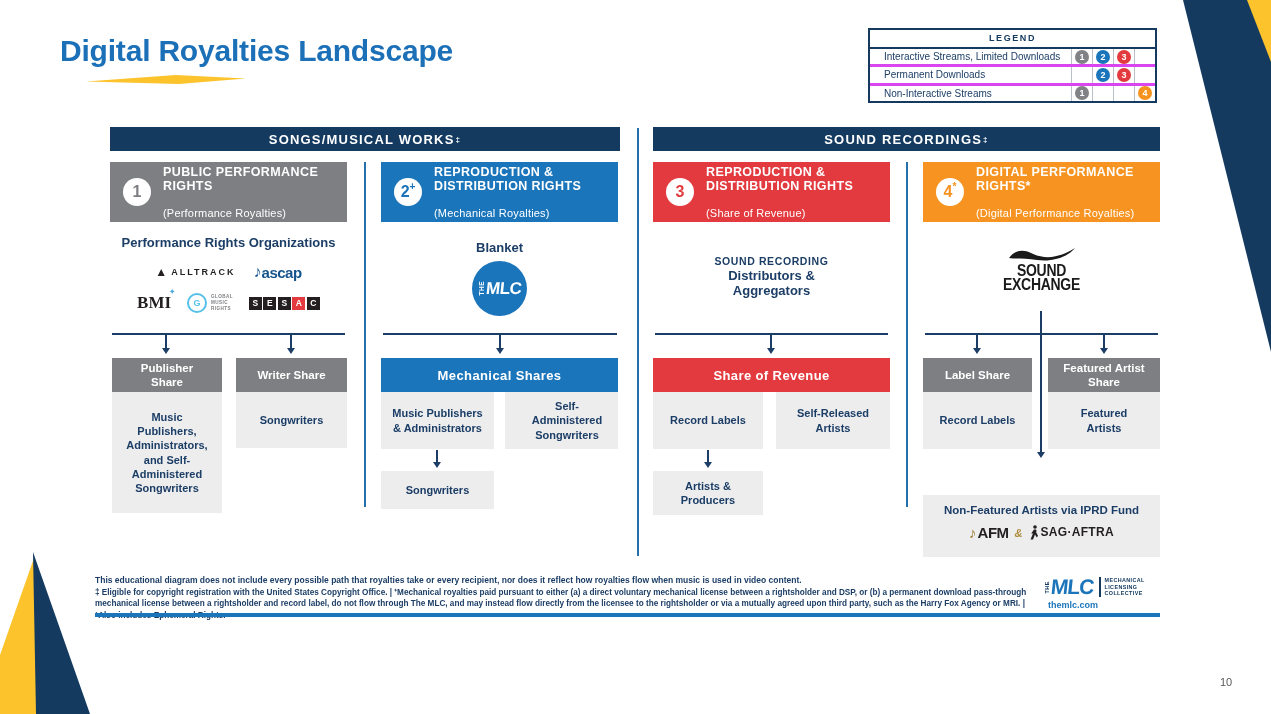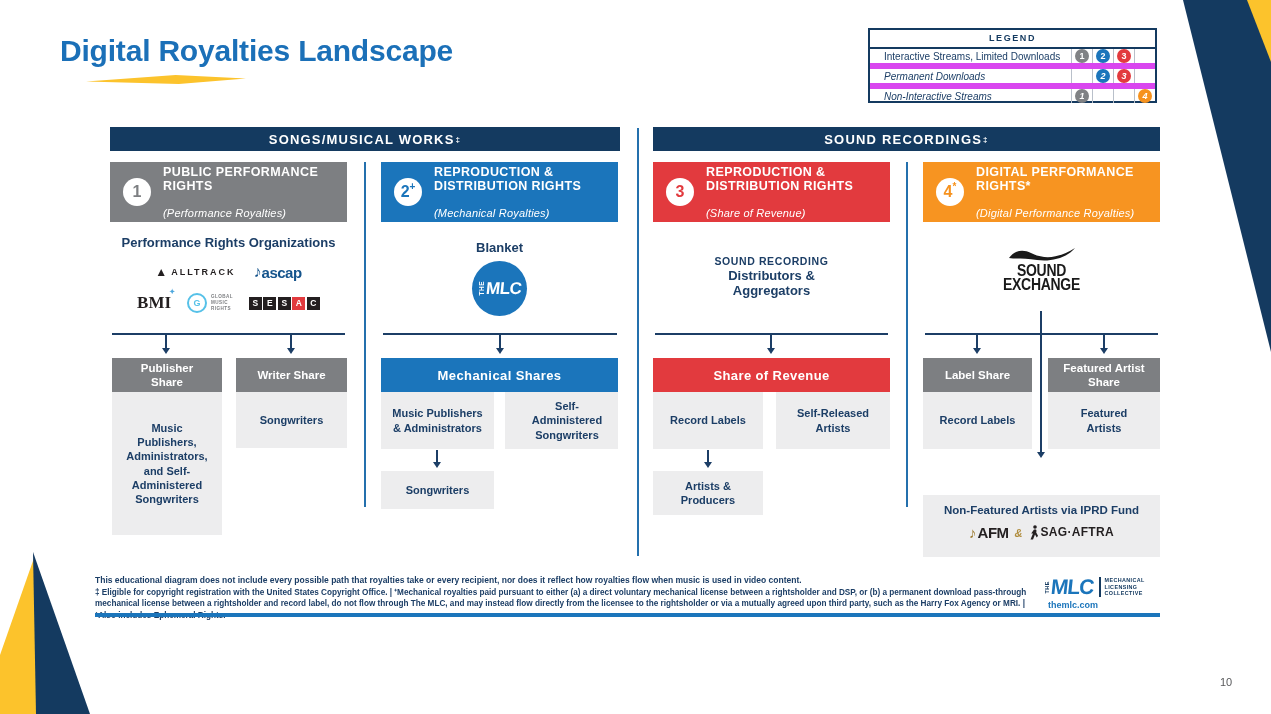--- a/index.html
+++ b/index.html
@@ -13,38 +13,38 @@
 
   
   .title{font-size:30px;font-weight:bold;color:#1b70b8;letter-spacing:-0.2px;white-space:nowrap;}
   .swoosh{background:#fcc32c;clip-path:polygon(0% 72%,56% 0%,100% 38%,58% 100%);}
 
   
   .legend{border:2px solid #143a60;background:#fff;display:flex;flex-direction:column;}
   .lg-head{height:17px;line-height:17px;text-align:center;font-size:9px;font-weight:bold;
            letter-spacing:1.6px;color:#143a60;border-bottom:2px solid #143a60;}
   .lg-row{flex:1;display:flex;align-items:stretch;}
-  .lg-row + .lg-row{border-top:6px solid #d946ef;font-style:italic;}
+  .lg-row + .lg-row{border-top:3px solid #d946ef;}
   .lg-label{flex:1;display:flex;align-items:center;padding-left:14px;font-size:10px;color:#1c3e66;}
   .lg-cell{width:20px;border-left:1px solid #b9c0ca;display:flex;align-items:center;justify-content:center;}
   .badge{width:14px;height:14px;border-radius:50%;color:#fff;font-weight:bold;font-size:9px;
          display:flex;align-items:center;justify-content:center;}
   .bg1{background:#808285;}.bg2{background:#1b75bb;}.bg3{background:#e23a3e;}.bg4{background:#f6921e;}
 
   
   .sec-bar{background:#143a60;color:#fff;font-weight:bold;font-size:13px;letter-spacing:1.2px;}
   .sec-bar sup{font-size:8px;margin-left:1px;}
 
   
   .topbox{display:flex;align-items:center;gap:12px;padding-left:13px;}
   .circ{width:28px;height:28px;border-radius:50%;background:#fff;flex:none;
         display:flex;align-items:center;justify-content:center;font-weight:bold;font-size:16px;}
   .circ sup{font-size:10px;line-height:0;position:relative;top:-5px;}
   .tb-t{font-size:12.5px;font-weight:bold;color:#fff;line-height:1.15;letter-spacing:.4px;}
-  .tb-s{font-size:11px;color:#fff;margin-top:14px;letter-spacing:.2px;font-style:italic;}
+  .tb-s{font-size:11px;color:#fff;margin-top:14px;letter-spacing:.2px;}
   .bx-gray{background:#7d7f82;}.bx-blue{background:#1b75bb;}.bx-red{background:#e23a3e;}.bx-orange{background:#f79421;}
 
   
   .vline{background:#2470ad;width:2px;}
   .hline{background:#1c3e66;height:2px;}
   .arr{width:2px;background:#1c3e66;}
   .arr::after{content:"";position:absolute;left:-3px;bottom:-6px;
               border-left:4px solid transparent;border-right:4px solid transparent;border-top:6px solid #1c3e66;}
 
   
@@ -235,21 +235,21 @@
   </div>
   <div class="abs hline" style="left:112px;top:333px;width:233px;"></div>
   <div class="abs arr" style="left:165px;top:335px;height:13px;"></div>
   <div class="abs arr" style="left:290px;top:335px;height:13px;"></div>
   <div class="abs share-hdr fc" style="left:112px;top:358px;width:110px;height:34px;">
     <span style="width:72px;">Publisher Share</span>
   </div>
   <div class="abs share-hdr fc" style="left:236px;top:358px;width:111px;height:34px;">
     <span>Writer Share</span>
   </div>
-  <div class="abs bodybox fc" style="left:112px;top:392px;width:110px;height:143px;padding:23px 10px;justify-content:center;">
+  <div class="abs bodybox fc" style="left:112px;top:392px;width:110px;height:121px;padding:23px 10px;justify-content:center;">
     <span>Music Publishers, Administrators, and Self-Administered Songwriters</span>
   </div>
   <div class="abs bodybox fc" style="left:236px;top:392px;width:111px;height:56px;">
     <span>Songwriters</span>
   </div>
 
   <div class="abs colhead" style="left:381px;top:240px;width:237px;">Blanket</div>
   <div class="abs mlc-circle" style="left:472px;top:261px;width:55px;height:55px;">
     <span class="the">THE</span>
     <span class="mlc">MLC</span>

